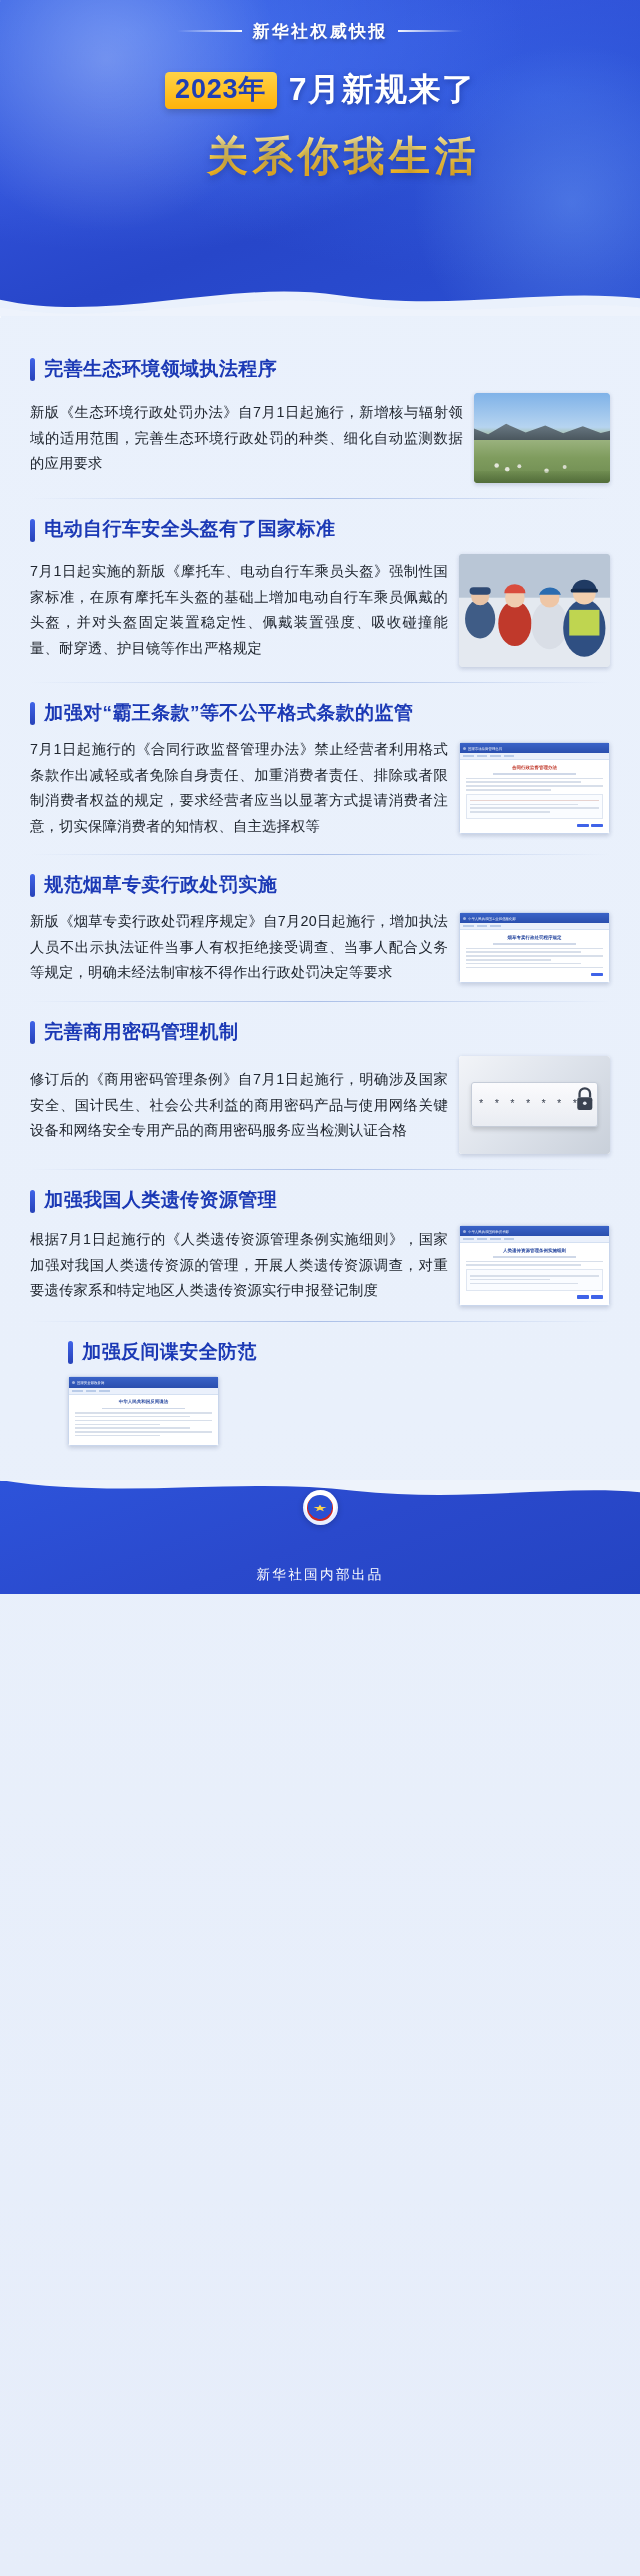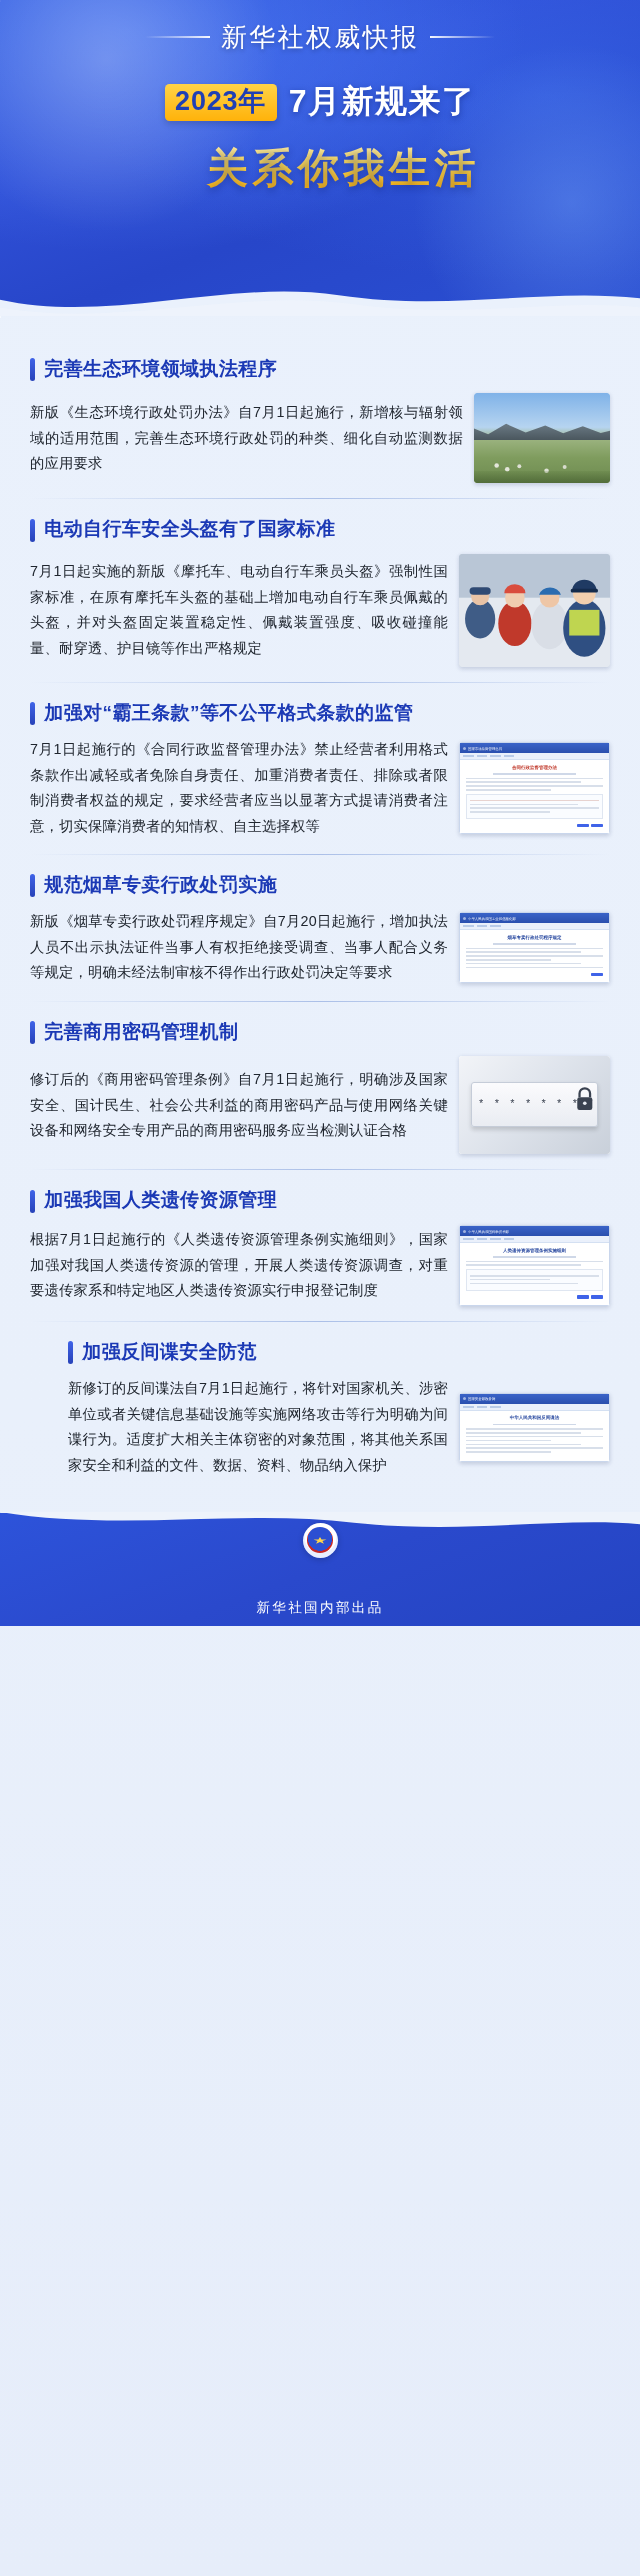--- a/index.html
+++ b/index.html
@@ -51,22 +51,22 @@
   }
   .brand-line {
     width:65px; height:1.5px;
     background:linear-gradient(90deg, rgba(255,255,255,0), rgba(255,255,255,.95));
   }
   .brand-line.right {
     background:linear-gradient(90deg, rgba(255,255,255,.95), rgba(255,255,255,0));
   }
   .brand-text {
     color:#ffffff;
-    font-size:26px;
-    font-weight:normal;
+    font-size:17px;
+    font-weight:bold;
     letter-spacing:2.3px;
     text-shadow:0 1.5px 4.5px rgba(0,0,0,.25);
   }
   .title-block { margin-top:25.6px; }
   .title-row1 {
     display:flex; align-items:center; justify-content:center; gap:12px;
   }
   .year-chip {
     display:inline-block;
     background:linear-gradient(180deg,#ffd347,#ffb20a);
@@ -509,21 +509,20 @@
       </div>
     </div>
     <div class="divider"></div>
 
     <div class="section" style="padding-bottom:35px;margin-left:38px;">
       <div class="sec-heading">
         <span class="sec-bar"></span>
         <span class="sec-title">加强反间谍安全防范</span>
       </div>
       <div class="sec-body">
-        <p class="sec-text">新修订的反间谍法自7月1日起施行，将针对国家机关、涉密单位或者关键信息基础设施等实施网络攻击等行为明确为间谍行为。适度扩大相关主体窃密的对象范围，将其他关系国家安全和利益的文件、数据、资料、物品纳入保护</p>
         <div class="sec-figure w200">
           <div class="doc-shot">
             <div class="doc-top">
               <span class="dot"></span>
               <span class="t">国家安全部政务网</span>
             </div>
             <div class="doc-nav">
               <i></i>
               <i></i>
               <i></i>

